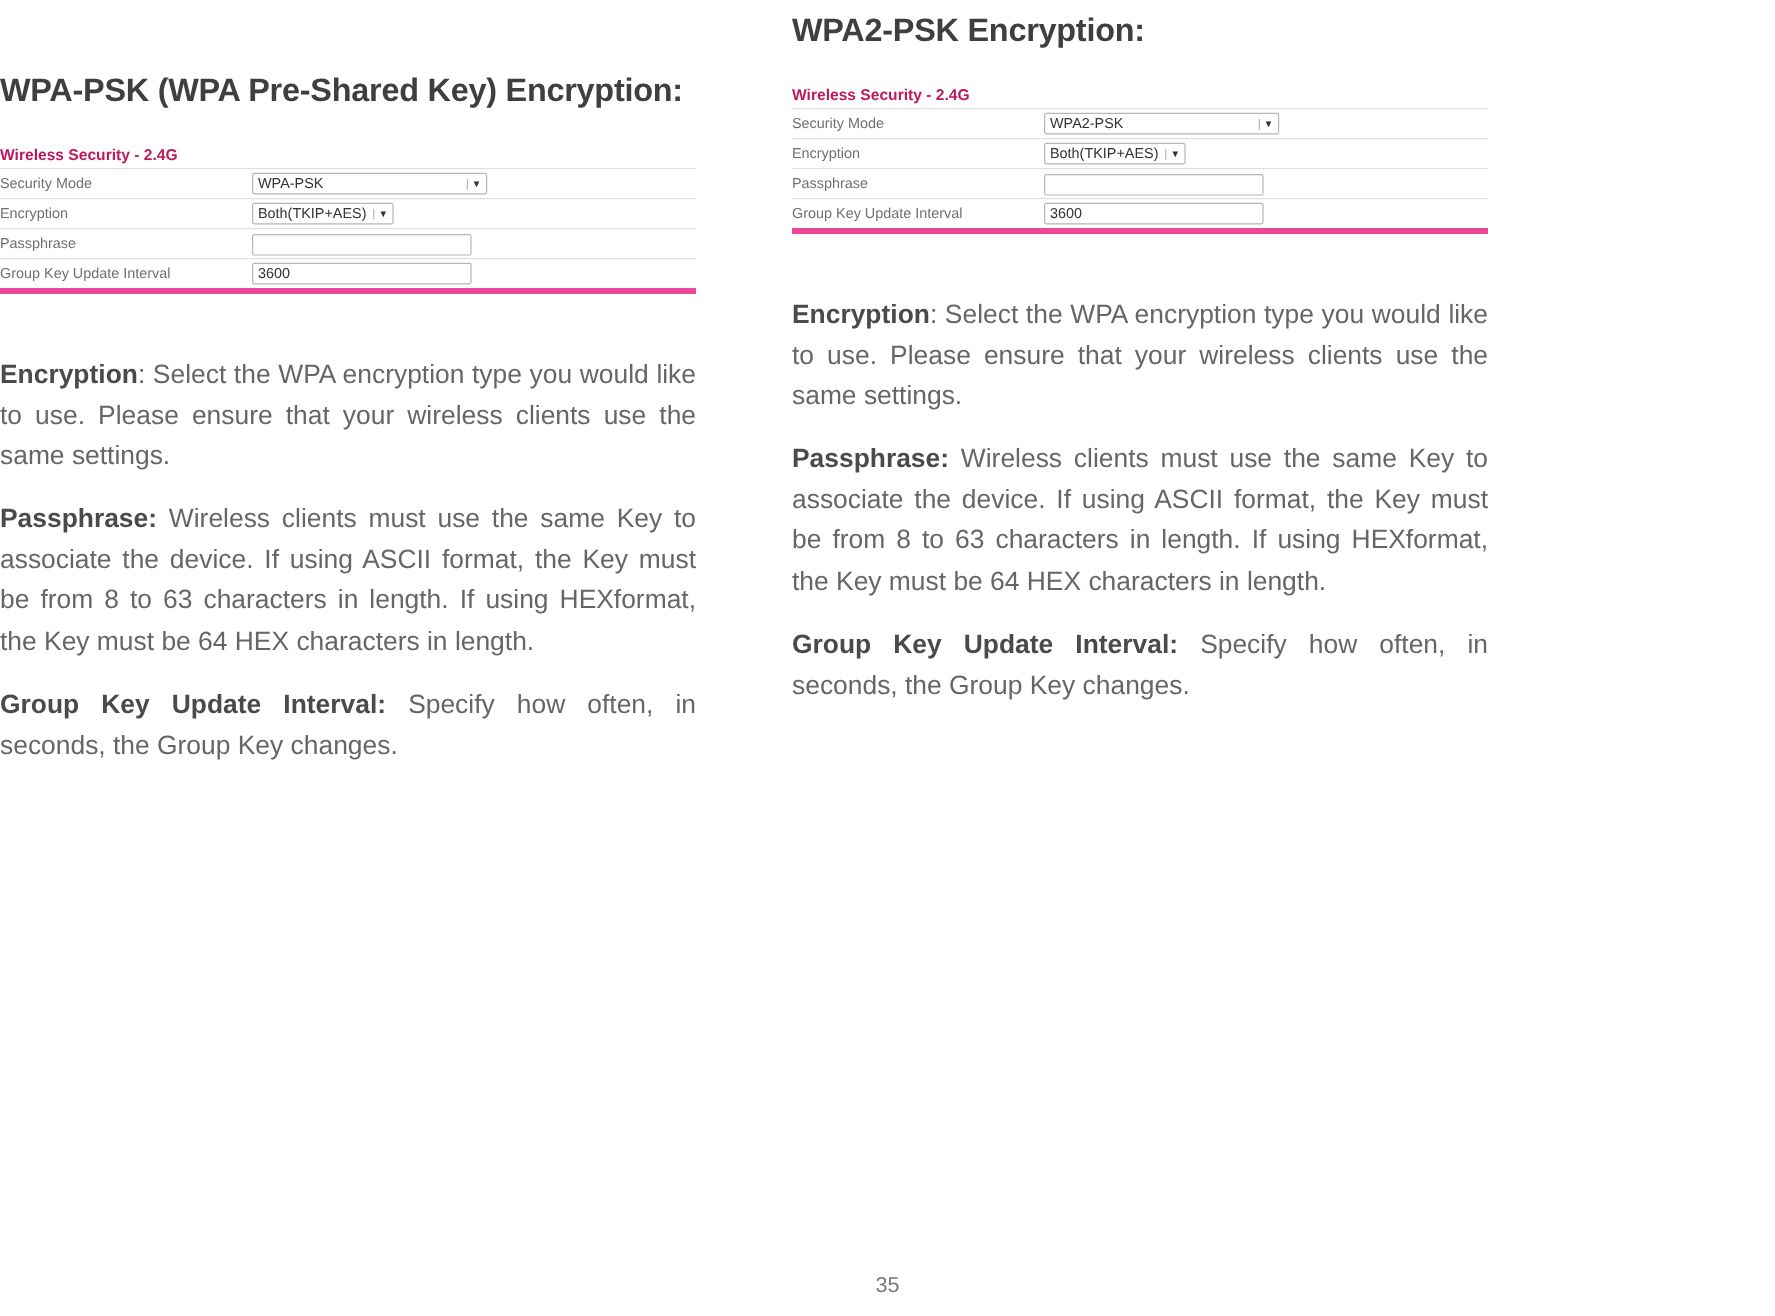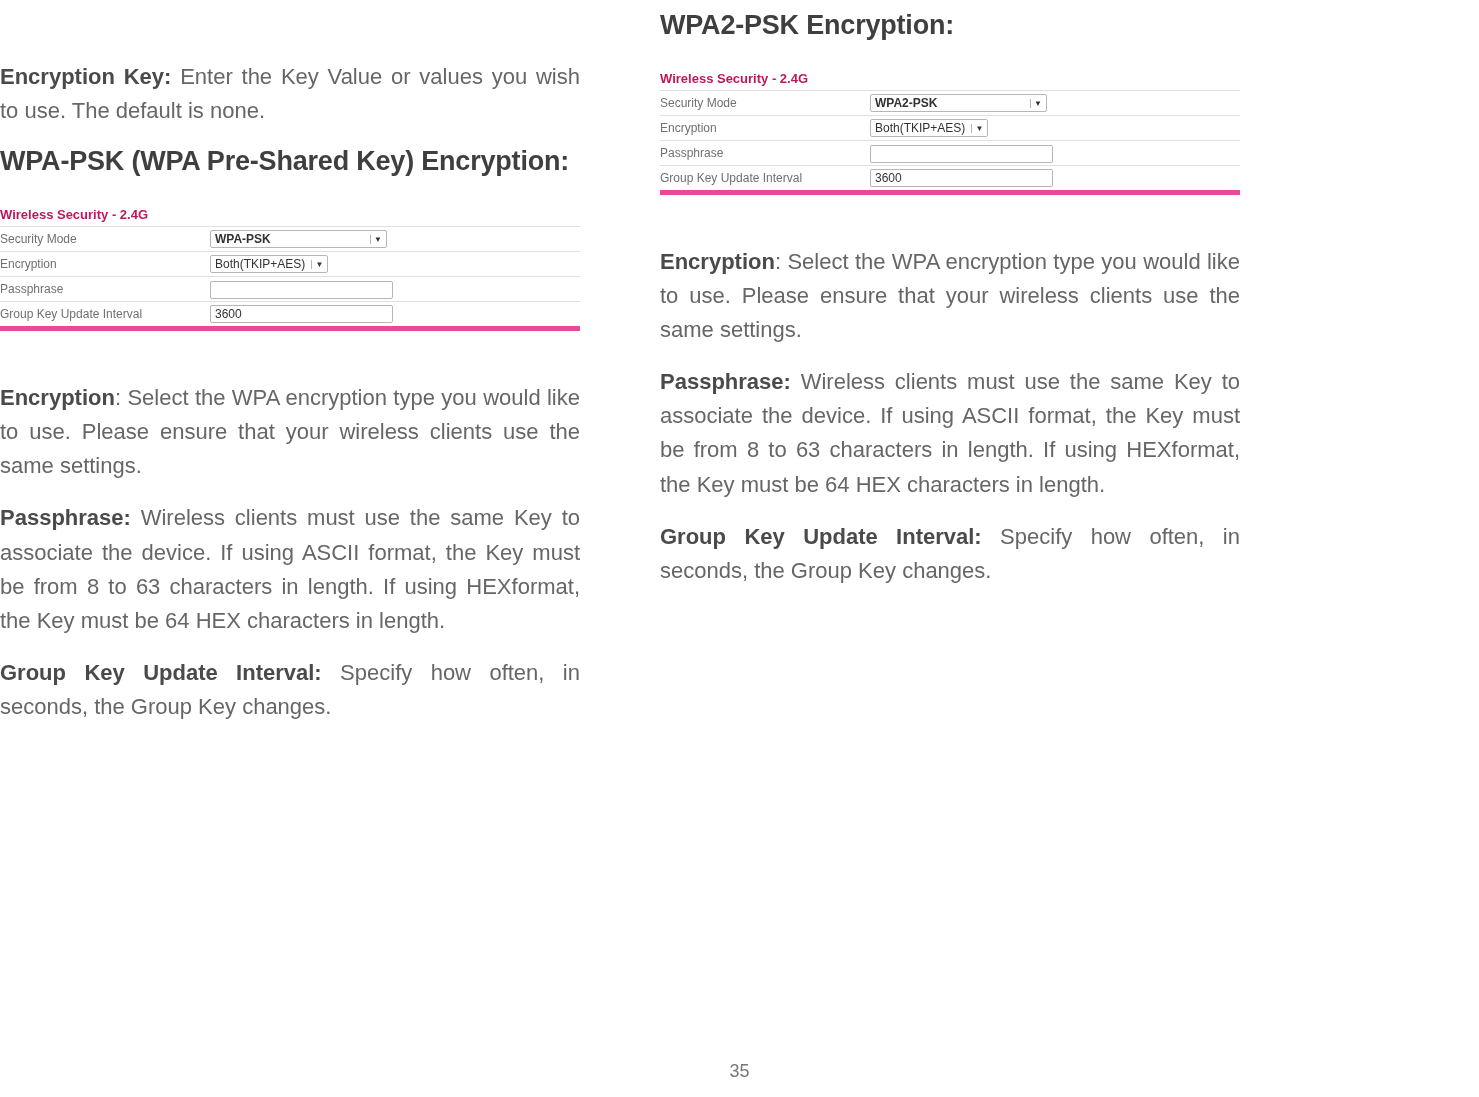--- a/index.html
+++ b/index.html
@@ -78,44 +78,41 @@
     border-radius: 2px;
   }
   .faux-select { justify-content: space-between; }
   .faux-select .arrow-btn {
     border-left: 1px solid #b6b6b6;
     padding-left: 3px;
     margin-left: 6px;
     font-size: 8px;
     color: #333;
   }
-  .faux-select.wide { width: 177px; font-weight: bold; }
+  .faux-select.wide { width: 196px; }
   .faux-select.sm { width: 118px; }
   .faux-input { width: 183px; text-align: right; }
   .page-num {
     text-align: center;
     font-size: 18px;
     color: #777;
     position: absolute;
     bottom: 15px;
     left: 0; right: 0;
   }
   .container { position: relative; width: 1479px; height: 1097px; }
 </style>
 </head>
 <body>
 
 <div class="container">
 <div class="page">
 
   <div class="col col-left">
 
-    <p class="para">
-      <span class="bold">Encryption Key:</span><span> Enter the Key Value or values you wish to use. The default is none.</span>
-    </p>
 
     <h2>WPA-PSK (WPA Pre-Shared Key) Encryption:</h2>
 
     <div class="wsec">
       <div class="wsec-title">Wireless Security - 2.4G</div>
 
       <div class="ws-row">
         <div class="ws-label">Security Mode</div>
         <div class="ws-control">
           <div class="faux-select wide">

